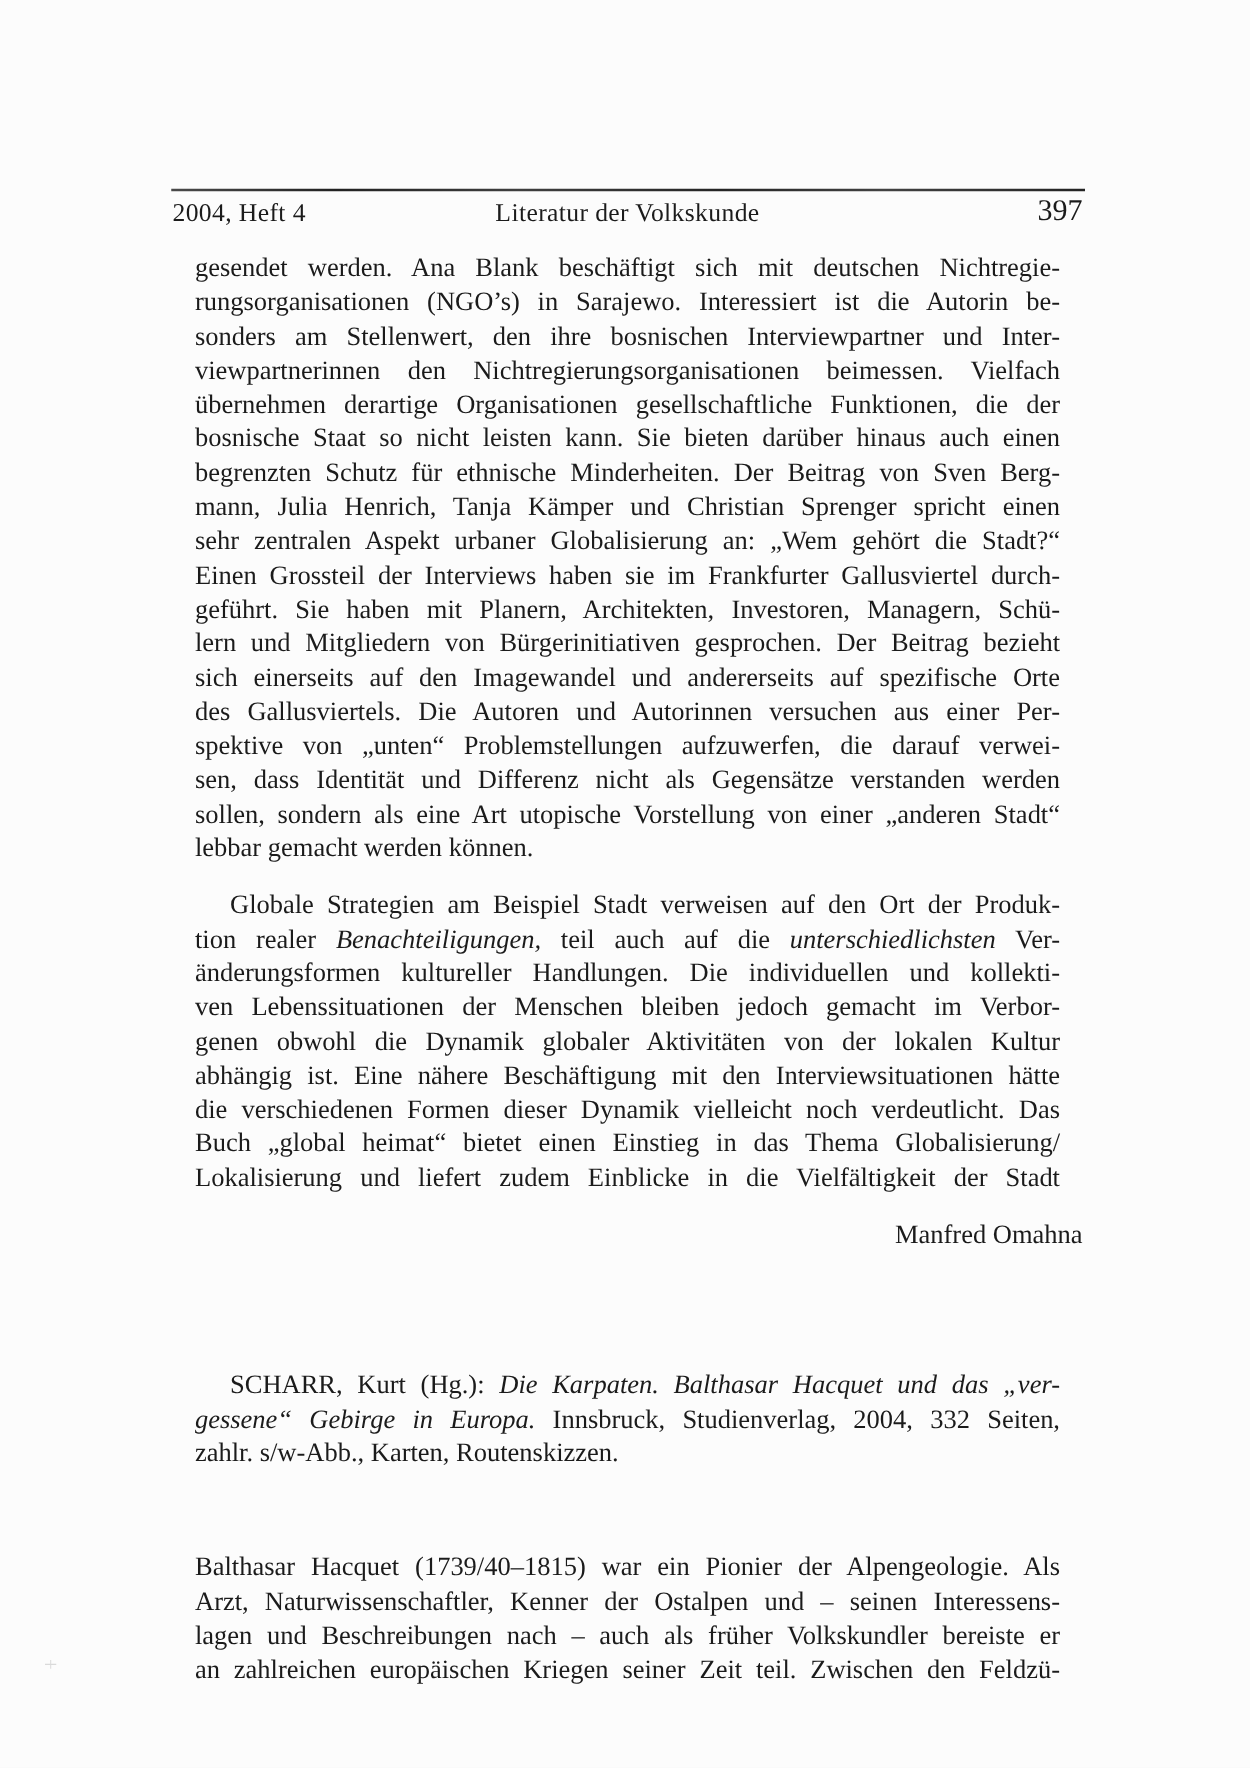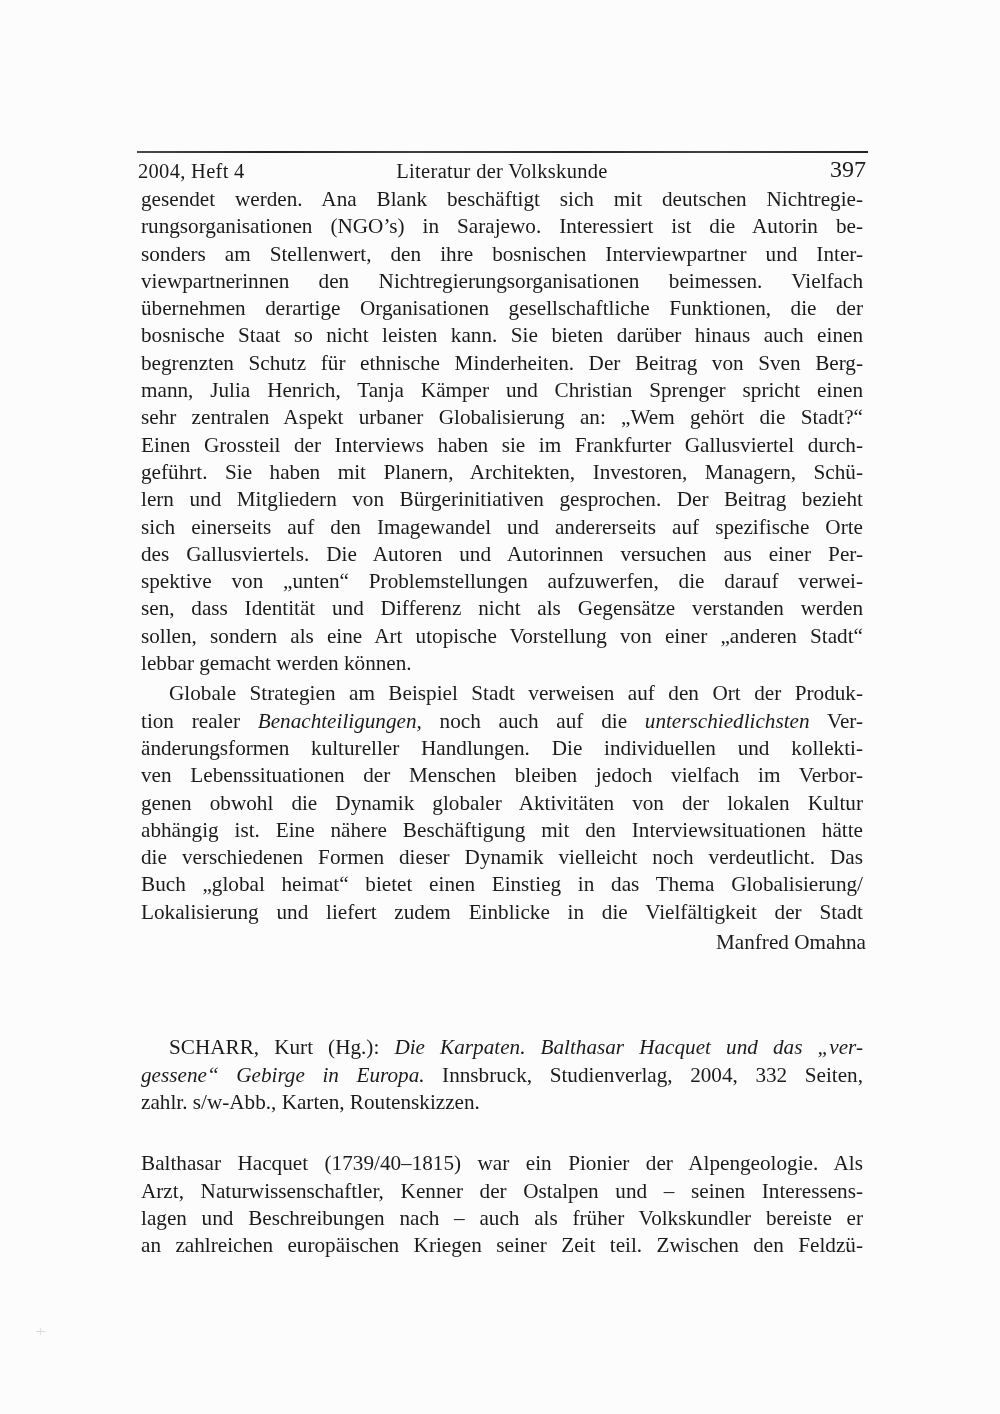--- a/index.html
+++ b/index.html
@@ -28,21 +28,21 @@
     position: absolute;
     top: 151px; left: 137px; width: 731px; height: 2px;
     background: linear-gradient(90deg, #4a4a4a, #222 18%, #3f3f3f 38%, #252525 60%, #424242 78%, #232323);
     box-shadow: 0 -4px 0 -3px rgba(60,60,60,0.25);
   }
   .content {
     position: absolute;
     top: 183px; left: 138px; width: 728px;
     font-size: 21.2px;
   }
-  .paragraph { margin: 3px; }
+  .paragraph { margin: 18px; }
   .line {
     line-height: 27.3px;
     text-align: justify;
     text-align-last: justify;
     white-space: normal;
   }
   .line.left-last { text-align-last: left; }
   .line.indent { text-indent: 28px; }
   .line.right { text-align-last: right; }
   .line em { }
@@ -80,23 +80,23 @@
         <div class="line"><span>lern und Mitgliedern von Bürgerinitiativen gesprochen. Der Beitrag bezieht</span></div>
         <div class="line"><span>sich einerseits auf den Imagewandel und andererseits auf spezifische Orte</span></div>
         <div class="line"><span>des Gallusviertels. Die Autoren und Autorinnen versuchen aus einer Per-</span></div>
         <div class="line"><span>spektive von „unten“ Problemstellungen aufzuwerfen, die darauf verwei-</span></div>
         <div class="line"><span>sen, dass Identität und Differenz nicht als Gegensätze verstanden werden</span></div>
         <div class="line"><span>sollen, sondern als eine Art utopische Vorstellung von einer „anderen Stadt“</span></div>
         <div class="line left-last"><span>lebbar gemacht werden können.</span></div>
       </div>
       <div class="paragraph">
         <div class="line indent"><span>Globale Strategien am Beispiel Stadt verweisen auf den Ort der Produk-</span></div>
-        <div class="line"><span>tion realer </span><em>Benachteiligungen,</em><span> noch auch auf die </span><em>unterschiedlichsten</em><span> Ver-</span></div>
+        <div class="line"><span>tion realer </span><em>Benachteiligungen,</em><span> teil auch auf die </span><em>unterschiedlichsten</em><span> Ver-</span></div>
         <div class="line"><span>änderungsformen kultureller Handlungen. Die individuellen und kollekti-</span></div>
-        <div class="line"><span>ven Lebenssituationen der Menschen bleiben jedoch vielfach im Verbor-</span></div>
+        <div class="line"><span>ven Lebenssituationen der Menschen bleiben jedoch gemacht im Verbor-</span></div>
         <div class="line"><span>genen obwohl die Dynamik globaler Aktivitäten von der lokalen Kultur</span></div>
         <div class="line"><span>abhängig ist. Eine nähere Beschäftigung mit den Interviewsituationen hätte</span></div>
         <div class="line"><span>die verschiedenen Formen dieser Dynamik vielleicht noch verdeutlicht. Das</span></div>
         <div class="line"><span>Buch „global heimat“ bietet einen Einstieg in das Thema Globalisierung/</span></div>
         <div class="line"><span>Lokalisierung und liefert zudem Einblicke in die Vielfältigkeit der Stadt</span></div>
       </div>
       <div class="line right">Manfred Omahna</div>
       <div class="spacer" style="height: 75px;"></div>
       <div class="paragraph">
         <div class="line indent"><span>SCHARR, Kurt (Hg.): </span><em>Die Karpaten. Balthasar Hacquet und das „ver-</em></div>

